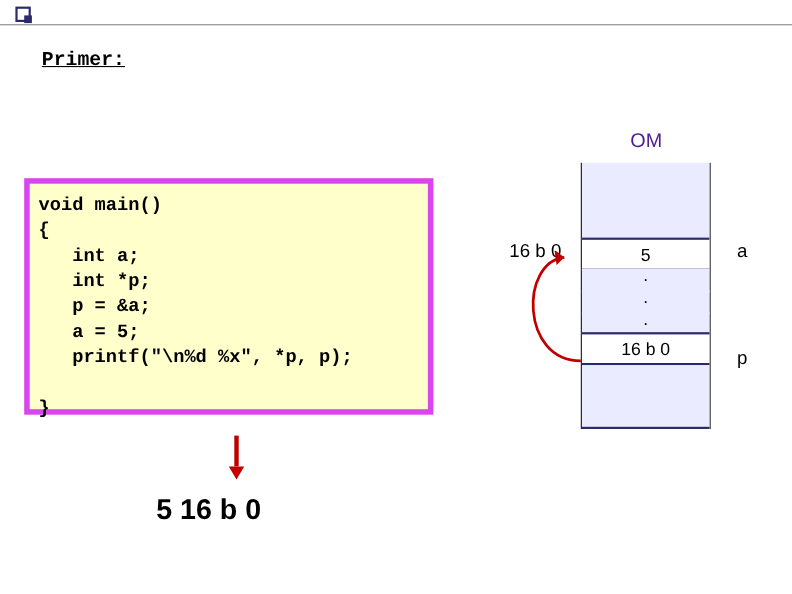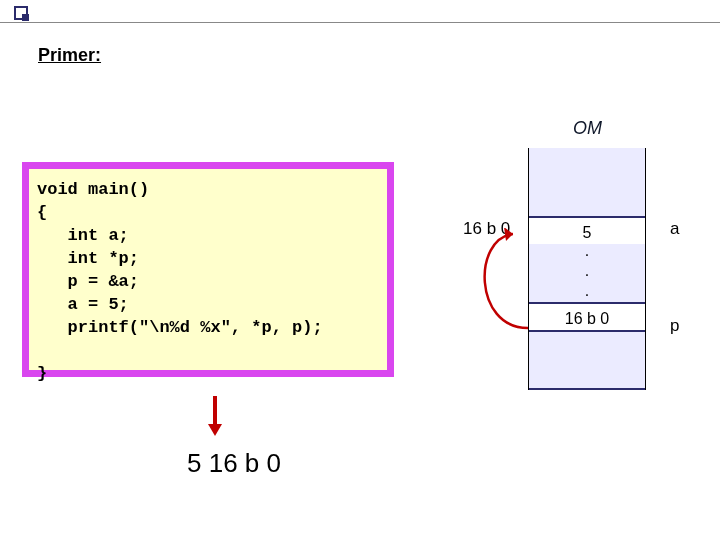--- a/index.html
+++ b/index.html
@@ -40,37 +40,37 @@
   .header-right {
     color: #333399;
     font-size: 15px;
   }
   .section-label {
     font-weight: bold;
     text-decoration: underline;
     font-size: 18px;
     color: #000;
     margin: 22px 0 0 38px;
+    font-family: Liberation Mono, monospace;
   }
   .om-label {
     position: absolute;
     top: 118px;
     left: 573px;
     font-size: 18px;
-    color: #0f172a;
-    font-style: italic;
+    color: #4c1d95;
   }
   .code-box {
     position: absolute;
     top: 162px;
     left: 22px;
     width: 372px;
     height: 215px;
     background: #ffffcc;
-    border: 7px solid #d946ef;
+    border: 5px solid #d946ef;
     padding: 10px 8px;
     font-family: "Courier New", monospace;
     font-size: 17px;
     font-weight: bold;
     line-height: 1.35;
     white-space: pre;
     color: #000;
   }
   .mem-col {
     position: absolute;
@@ -129,24 +129,23 @@
     border-left: 7px solid transparent;
     border-right: 7px solid transparent;
     border-top: 12px solid #c00000;
     margin-left: -2px;
   }
   .output-text {
     position: absolute;
     top: 448px;
     left: 142px;
     font-size: 26px;
-    font-weight: normal;
+    font-weight: bold;
     color: #000;
     white-space: pre;
-    margin-left: 45px;
   }
   .curve {
     position: absolute;
     top: 228px;
     left: 468px;
     width: 150px;
     height: 110px;
     pointer-events: none;
   }
 </style>

